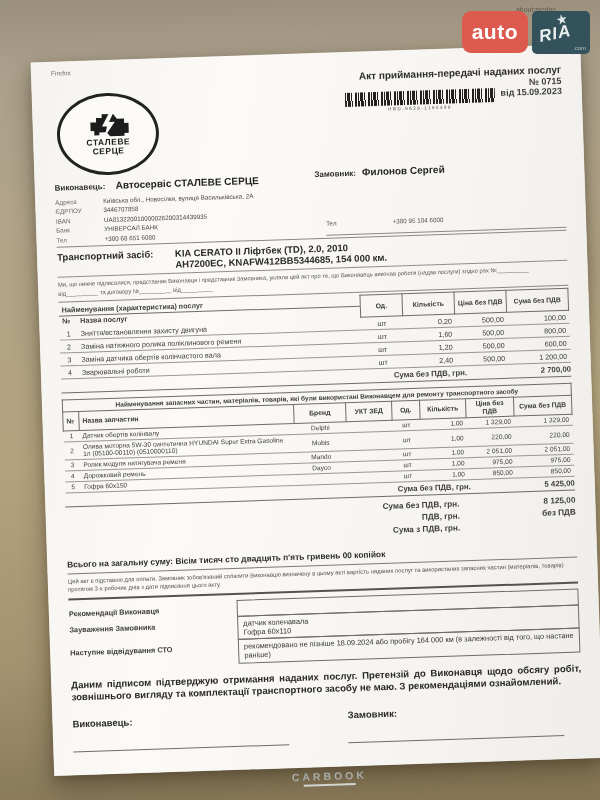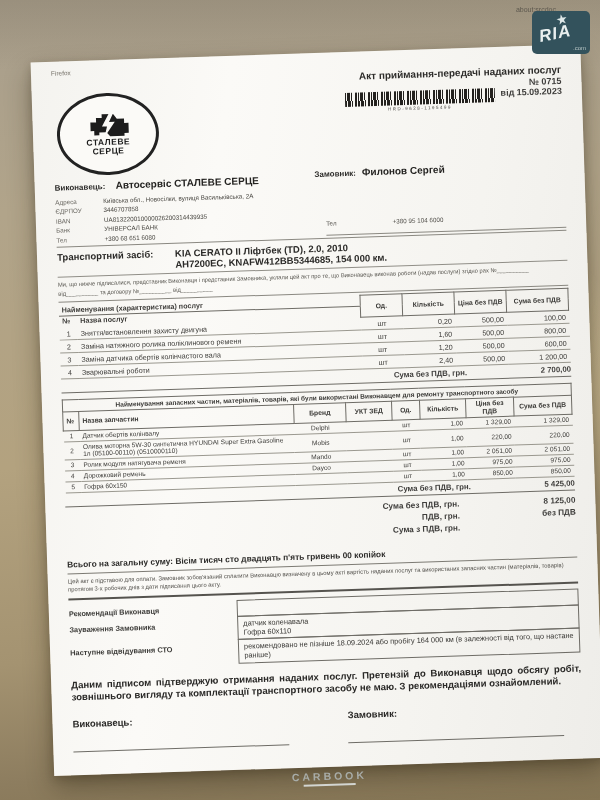--- a/index.html
+++ b/index.html
@@ -117,20 +117,21 @@
 </style>
 </head>
 <body>
 
 <div class="bg-vignette"></div>
 <div class="bg-sheen"></div>
 
 <div class="about-src">about:srcdoc</div>
 
 <div class="wm">
+  <div class="wm-auto">auto</div>
   <div class="wm-ria">
     <div class="star">★</div>
     <div class="ria">RIA</div>
     <div class="com">.com</div>
   </div>
 </div>
 
 <div class="paper">
   <div class="ff">Firefox</div>
 

